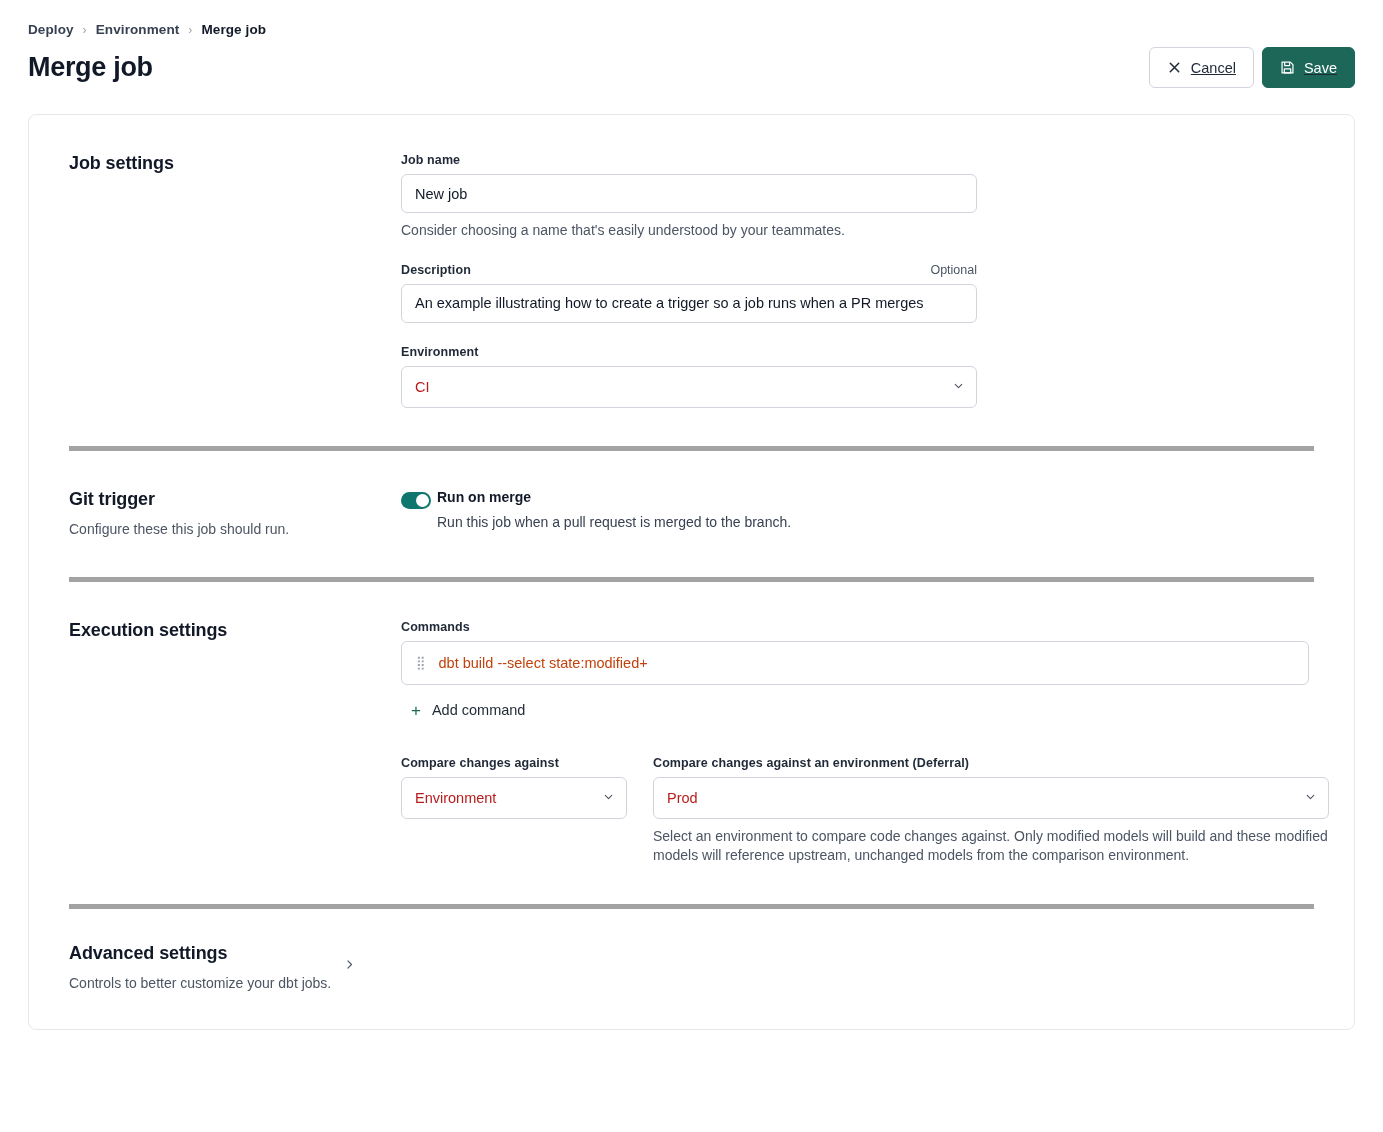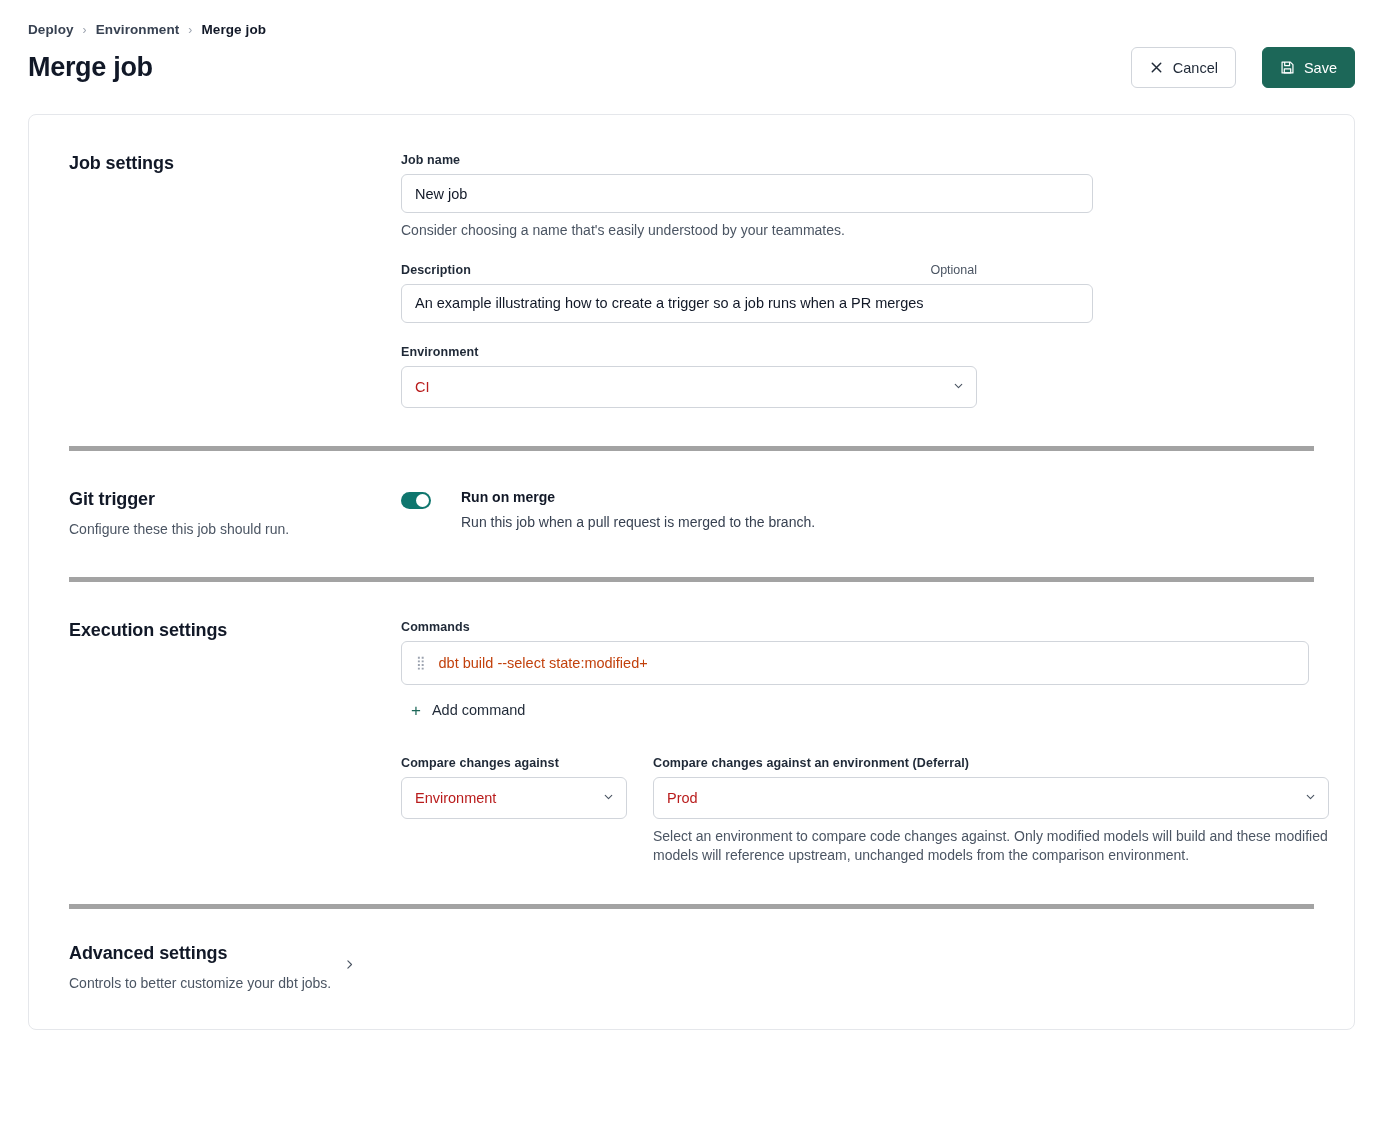--- a/index.html
+++ b/index.html
@@ -49,21 +49,22 @@
   .page-title {
     font-size: 27px;
     font-weight: 700;
     color: #111827;
     margin: 0;
     letter-spacing: -0.3px;
   }
   .header-actions {
     display: flex;
     align-items: center;
-    gap: 26px;
+    gap: 8px;
+    text-decoration: underline;
   }
   .btn {
     display: inline-flex;
     align-items: center;
     gap: 9px;
     height: 41px;
     padding: 0 17px;
     border-radius: 6px;
     font-size: 14.5px;
     font-weight: 400;
@@ -135,21 +136,21 @@
     font-size: 12.5px;
     font-weight: 700;
     color: #1f2937;
     letter-spacing: 0.1px;
   }
   .field-optional {
     font-size: 12.5px;
     color: #4b5563;
   }
   .text-input {
-    width: 692px;
+    width: 576px;
     height: 39px;
     border: 1px solid #d1d5db;
     border-radius: 6px;
     padding: 0 13px;
     font-size: 14.5px;
     color: #111827;
     font-family: "Liberation Sans", sans-serif;
     background: #fff;
     outline: none;
   }
@@ -184,21 +185,21 @@
     top: 50%;
     transform: translateY(-50%);
     pointer-events: none;
     color: #4b5563;
   }
 
   
   .toggle-row {
     display: flex;
     align-items: flex-start;
-    gap: 30px;
+    gap: 6px;
   }
   .toggle {
     width: 30px;
     height: 17px;
     border-radius: 9px;
     background: #0f766e;
     position: relative;
     flex: 0 0 auto;
     margin-top: 3px;
     cursor: pointer;

